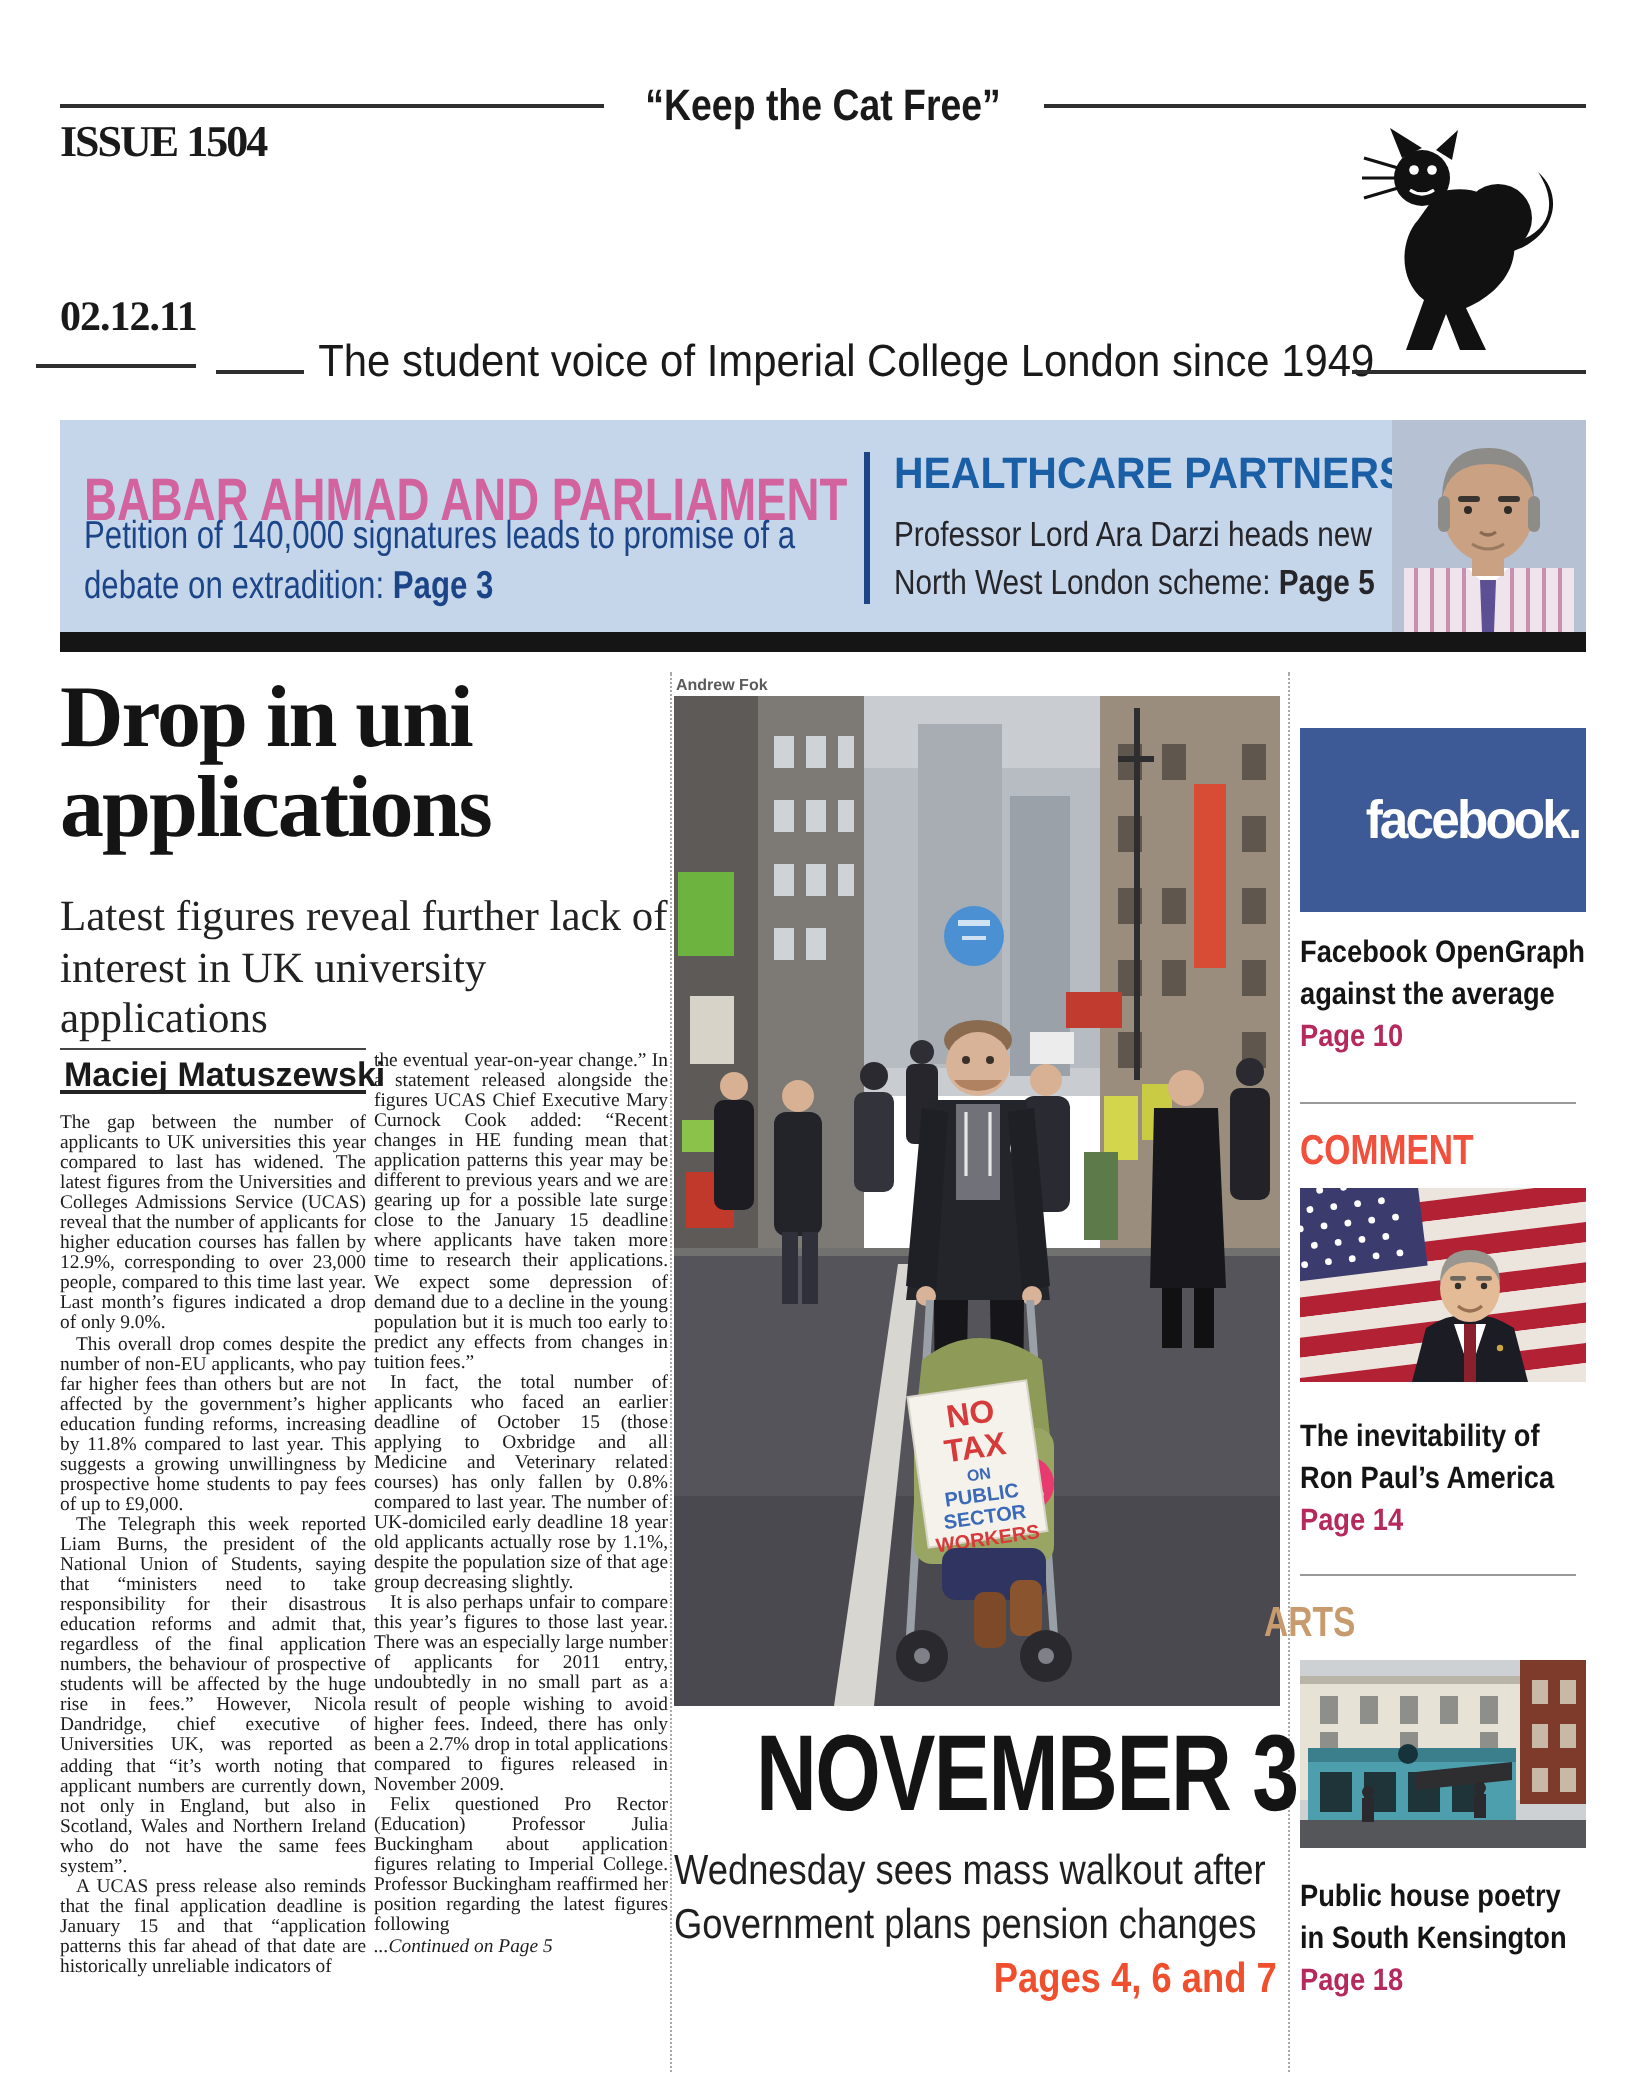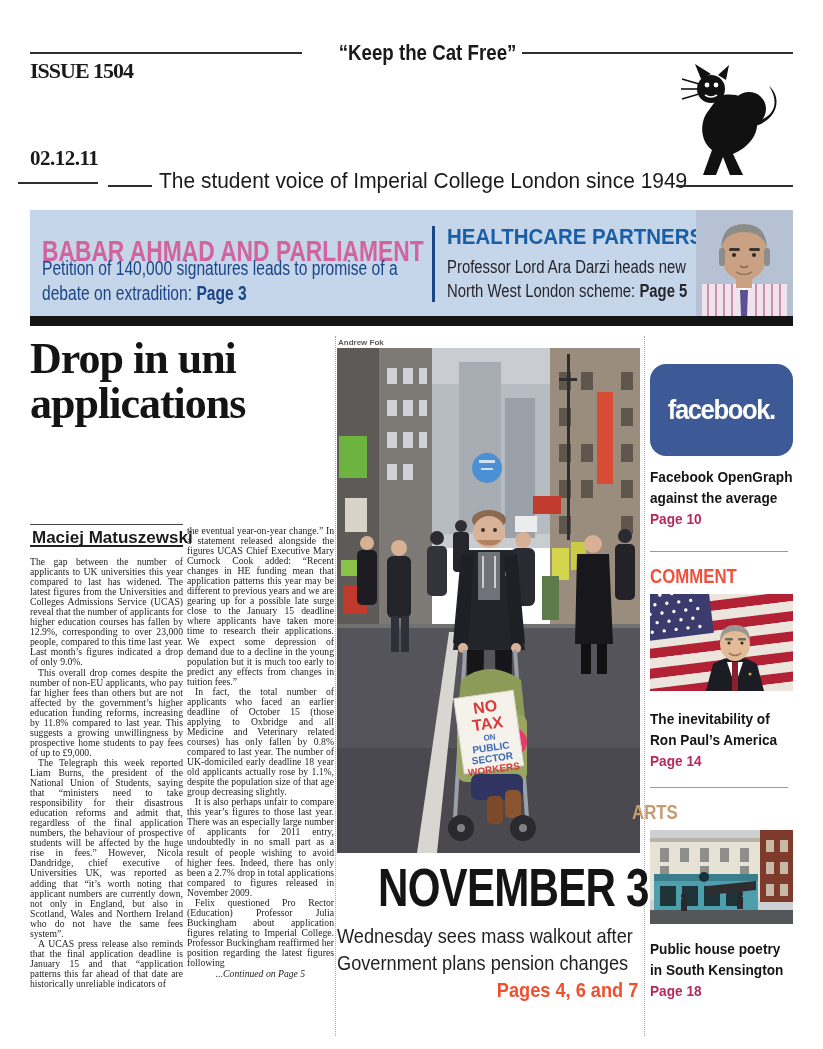--- a/index.html
+++ b/index.html
@@ -27,47 +27,47 @@
   .bn-pageref{font-weight:bold;}
   .blackbar{background:#151515;}
 
   
   .headline{font-family:"Liberation Serif",serif;font-weight:bold;font-size:44px;line-height:45px;letter-spacing:-1px;color:#141414;}
   .subhead{font-family:"Liberation Serif",serif;font-size:21.5px;line-height:25.5px;color:#222;}
   .byline{font-weight:bold;font-size:17px;letter-spacing:0;}
   .bodycol{font-family:"Liberation Serif",serif;font-size:9.7px;line-height:10.05px;text-align:justify;color:#1c1c1c;}
   .bodycol p{margin:0;}
   .bodycol p + p{text-indent:8px;}
-  .continued{font-style:italic;text-align:center;margin-top:1px;}
+  .continued{font-style:italic;text-align:left;margin-top:1px;}
   .dotted{border-left:1px dotted #a9a9a9;width:0;}
 
   
   .credit{font-size:8px;font-weight:bold;color:#5a5a5a;text-align:right;}
   .nov-head{font-weight:bold;font-size:54px;letter-spacing:-1px;color:#141414;transform:scaleX(.78);}
   .nov-teaser{width:350px;transform:scaleX(.866);transform-origin:0 0;font-size:21px;line-height:27px;color:#1f1f1f;}
   .nov-pages{position:absolute;right:2px;top:54px;font-weight:bold;color:#f04f2e;}
 
   
   .sb-label{font-weight:bold;font-size:21px;transform:scaleX(.8);}
   .lbl-tech{color:#1583c5;} .lbl-comment{color:#f0503c;} .lbl-arts{color:#c89b6e;}
   .sb-teaser{width:164px;transform:scaleX(.88);transform-origin:0 0;font-weight:bold;
              font-size:15.5px;line-height:21px;color:#141414;}
   .sb-page{color:#b5295c;}
   .sb-hr{background:#999;height:1px;}
-  .fb-box{background:#3d5a96;display:flex;align-items:center;justify-content:center;border-radius:16px;}
+  .fb-box{background:#3d5a96;display:flex;align-items:center;justify-content:flex-end;}
   .fb-logo{color:#fff;font-weight:bold;font-size:27px;letter-spacing:-1.5px;transform:scaleX(.95);}
   svg{display:block;}
 </style>
 </head>
 <body>
 
 <div class="abs" style="left:0;top:0;width:823px;height:1049px;">
 
   <div class="abs rule" style="left:30px;top:52px;width:272px;"></div>
-  <div class="abs quote" style="left:316px;top:40px;width:224px;">
+  <div class="abs quote" style="left:300px;top:40px;width:224px;">
     <span class="cond" style="transform:scaleX(.85);transform-origin:50% 50%;">“Keep the Cat Free”</span>
   </div>
   <div class="abs rule" style="left:522px;top:52px;width:271px;"></div>
 
   <div class="abs issue" style="left:30px;top:58px;">ISSUE 1504</div>
 
 
   <div class="abs" style="left:680px;top:62px;width:112px;height:120px;">
     <svg viewBox="0 0 110 120" width="112" height="120">
       <g fill="#111">
@@ -139,20 +139,21 @@
         <path d="M40 62 q8 5 16 0" stroke="#9a7a5e" stroke-width="1.6" fill="none"></path>
       </svg>
     </div>
   </div>
   <div class="abs blackbar" style="left:30px;top:316px;width:763px;height:10px;"></div>
 
   <div class="abs dotted" style="left:335px;top:336px;height:700px;"></div>
   <div class="abs dotted" style="left:644px;top:336px;height:700px;"></div>
 
   <div class="abs headline" style="left:30px;top:336px;width:300px;">Drop in uni applications</div>
+  <div class="abs subhead" style="left:30px;top:446px;width:308px;">Latest figures reveal further lack of interest in UK university applications</div>
 
   <div class="abs" style="left:30px;top:524px;width:153px;height:1px;background:#444;"></div>
   <div class="abs byline" style="left:32px;top:528px;">Maciej Matuszewski</div>
   <div class="abs" style="left:30px;top:545px;width:153px;height:2px;background:#222;"></div>
 
   <div class="abs bodycol" style="left:30px;top:557px;width:153px;">
     <p>The gap between the number of applicants to UK universities this year compared to last has widened. The latest figures from the Universities and Colleges Admissions Service (UCAS) reveal that the number of applicants for higher education courses has fallen by 12.9%, corresponding to over 23,000 people, compared to this time last year. Last month’s figures indicated a drop of only 9.0%.</p>
     <p>This overall drop comes despite the number of non-EU applicants, who pay far higher fees than others but are not affected by the government’s higher education funding reforms, increasing by 11.8% compared to last year. This suggests a growing unwillingness by prospective home students to pay fees of up to £9,000.</p>
     <p>The Telegraph this week reported Liam Burns, the president of the National Union of Students, saying that “ministers need to take responsibility for their disastrous education reforms and admit that, regardless of the final application numbers, the behaviour of prospective students will be affected by the huge rise in fees.” However, Nicola Dandridge, chief executive of Universities UK, was reported as adding that “it’s worth noting that applicant numbers are currently down, not only in England, but also in Scotland, Wales and Northern Ireland who do not have the same fees system”.</p>
     <p>A UCAS press release also reminds that the final application deadline is January 15 and that “application patterns this far ahead of that date are historically unreliable indicators of</p>

